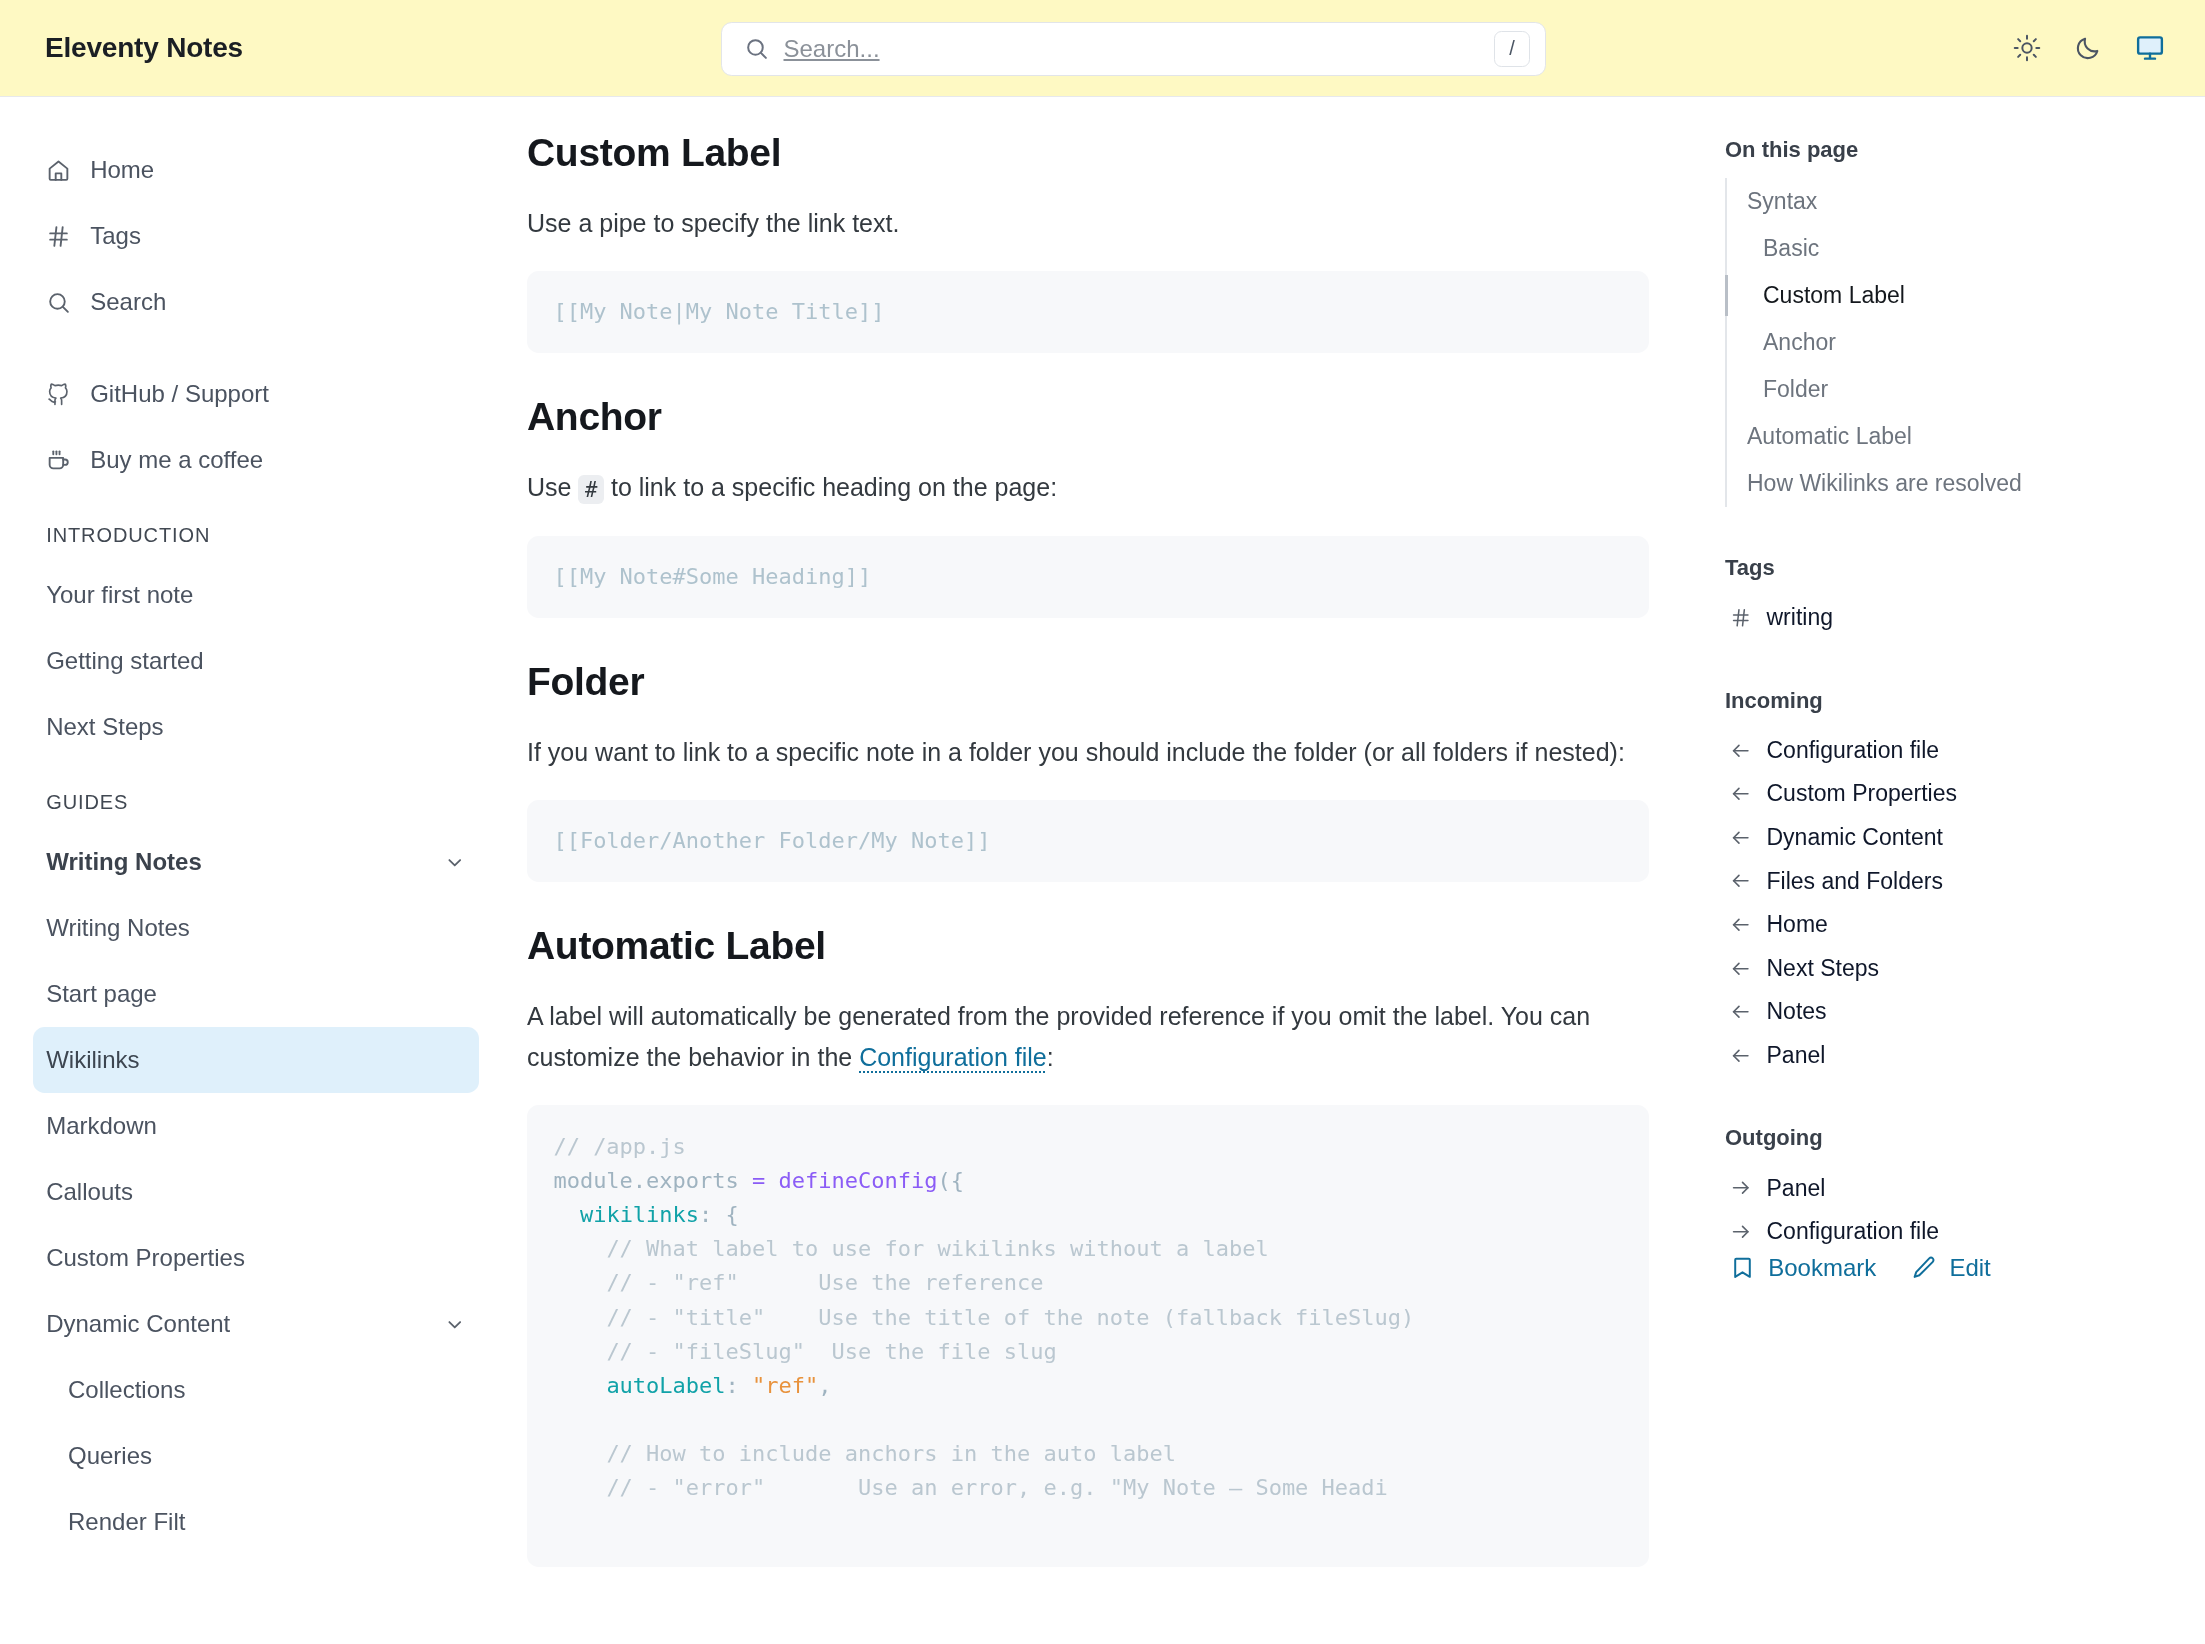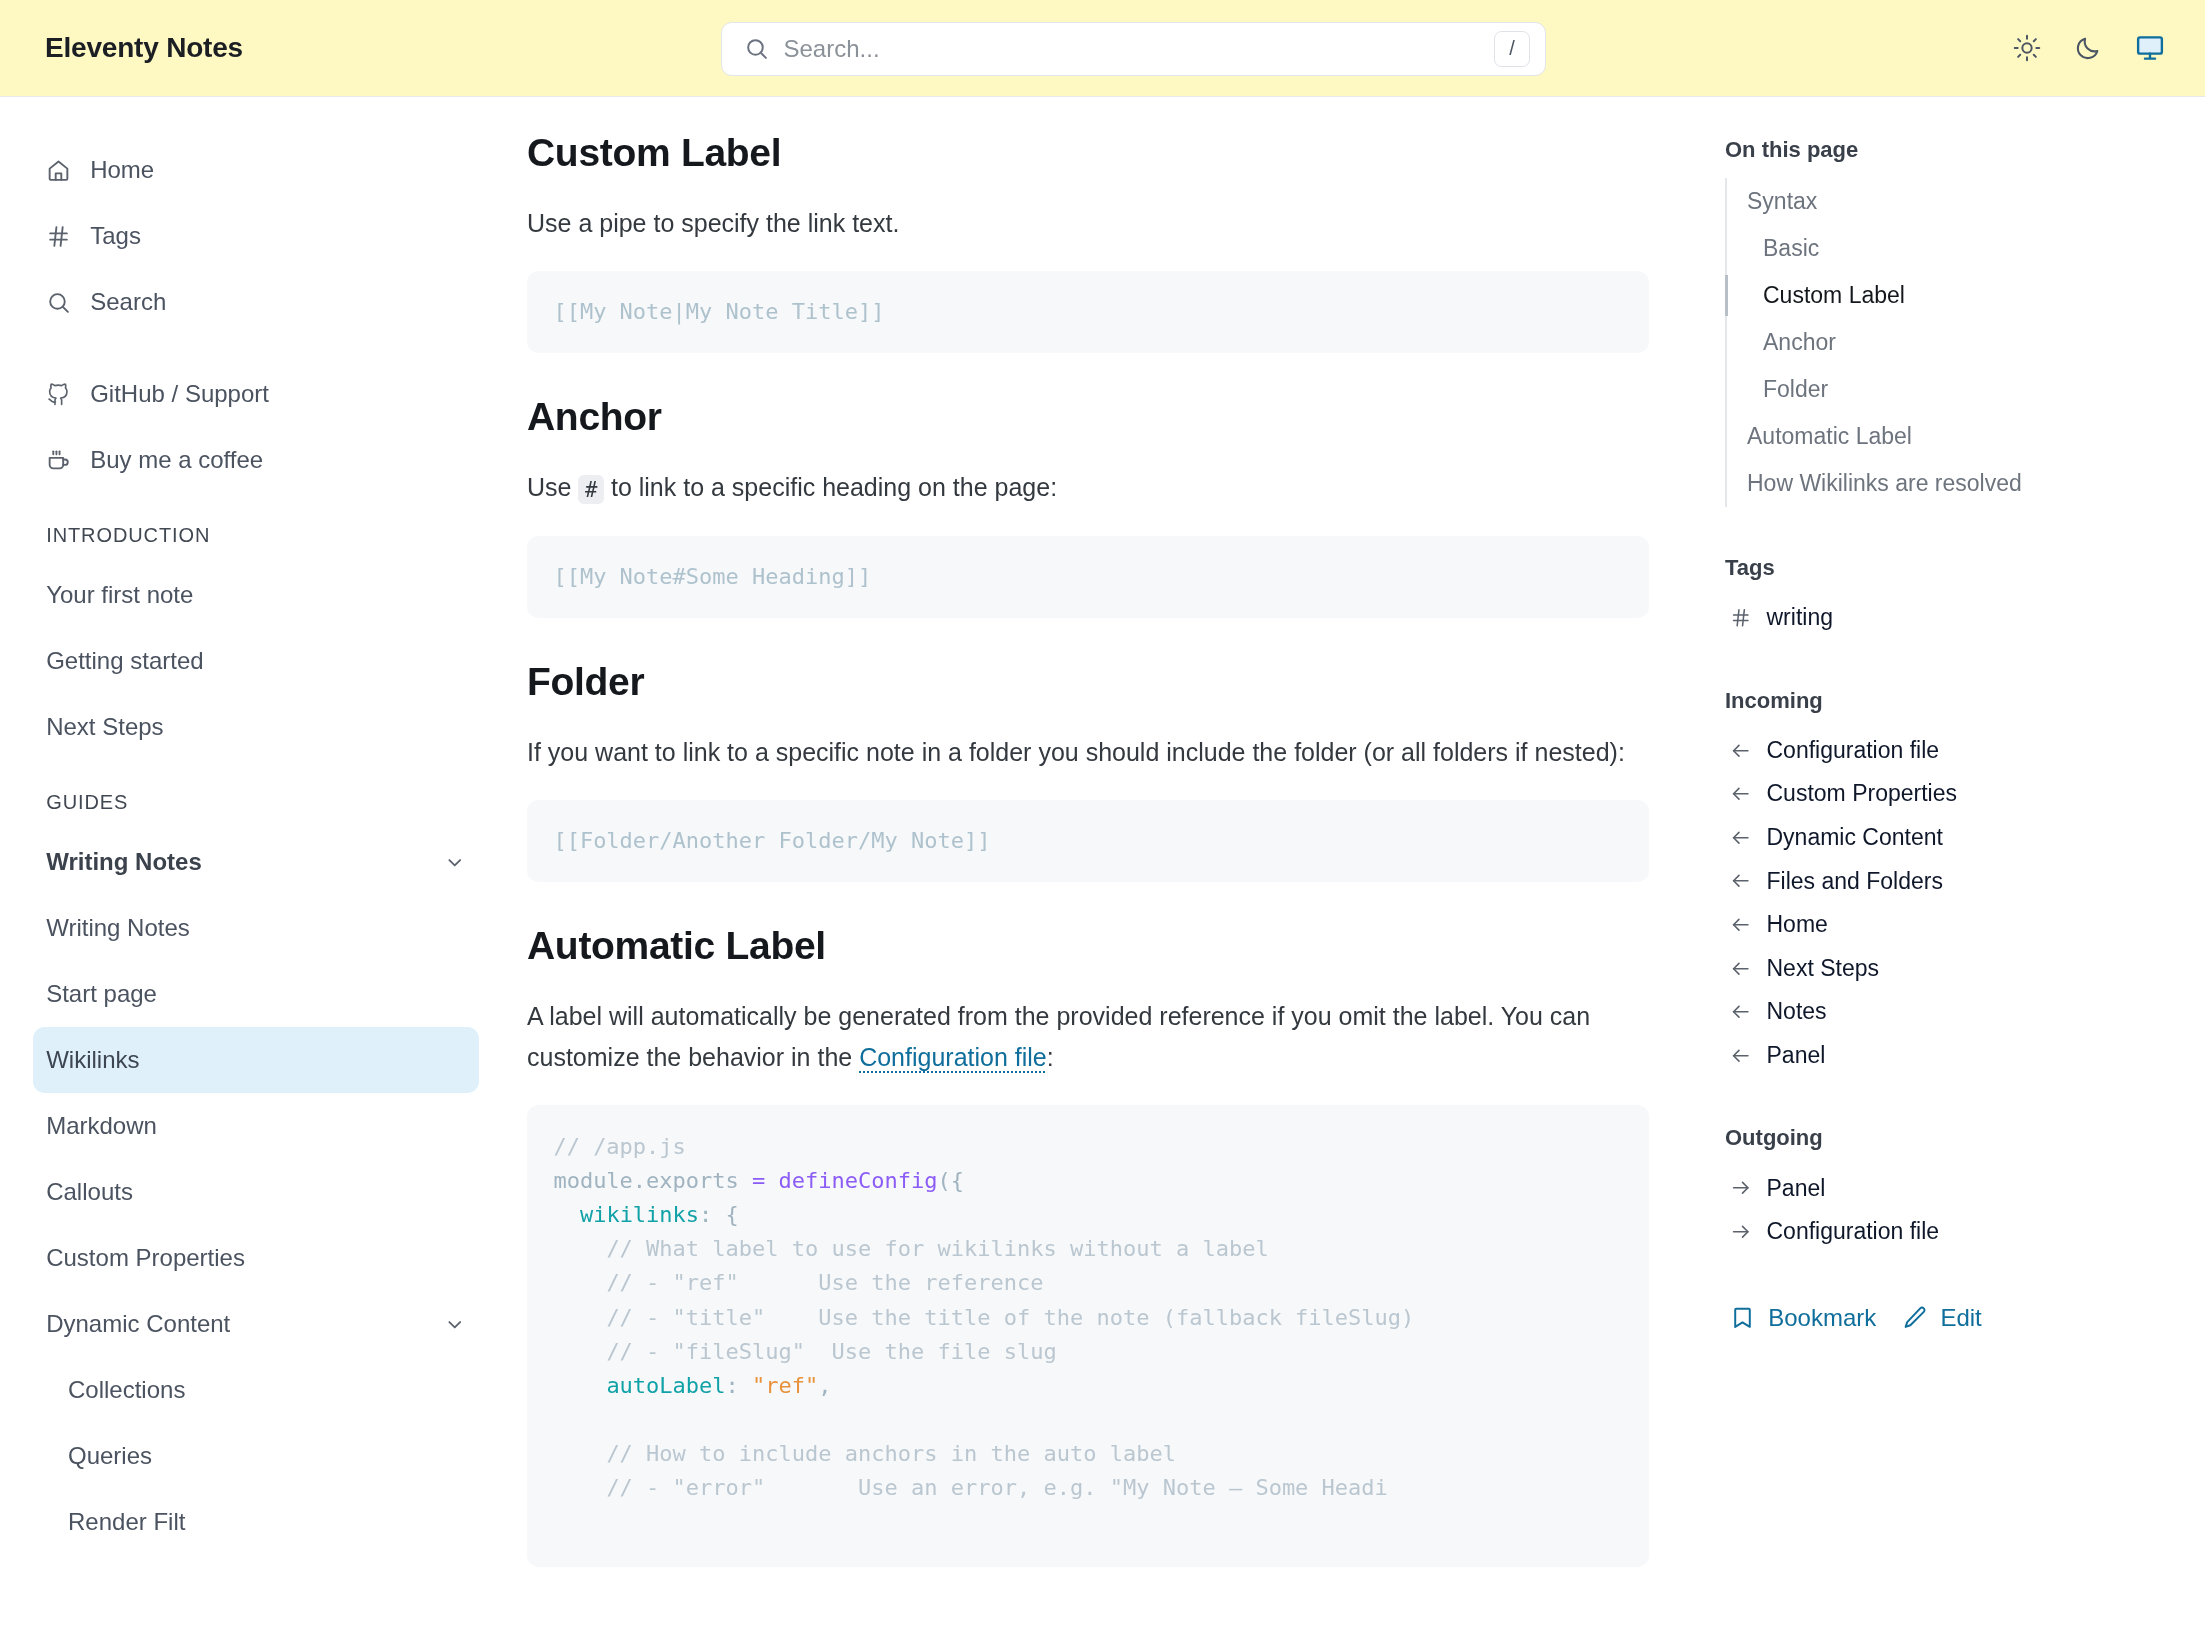--- a/index.html
+++ b/index.html
@@ -41,20 +41,21 @@
     background: #fff;
     display: flex;
     align-items: center;
     padding: 0 15px 0 21.5px;
     gap: 15px;
   }
   .search-box .placeholder {
     font-size: 24px;
     color: #8b9199;
     flex: 1;
+    text-decoration: underline;
   }
   .kbd {
     width: 36px; height: 36px;
     border: 0.8px solid #dfe3e8;
     border-radius: 7.4px;
     display: flex; align-items: center; justify-content: center;
     font-size: 20px;
     color: #4b5563;
     background: #fff;
   }
@@ -235,22 +236,21 @@
     font-size: 23px;
     color: #0f172a;
     padding: 8.3px 0 8.3px 5px;
     cursor: pointer;
     white-space: nowrap;
   }
   .toc-row .arrow { color: #5a6069; font-size: 23px; display:flex; }
   .actions {
     display: flex;
     align-items: center;
-    gap: 26px;
-    margin-top: 50px;
+    gap: 35px;
     padding-left: 5px;
   }
   .action {
     display: flex;
     align-items: center;
     gap: 13.2px;
     color: #0f6e9b;
     font-size: 24px;
     cursor: pointer;
     white-space: nowrap;

